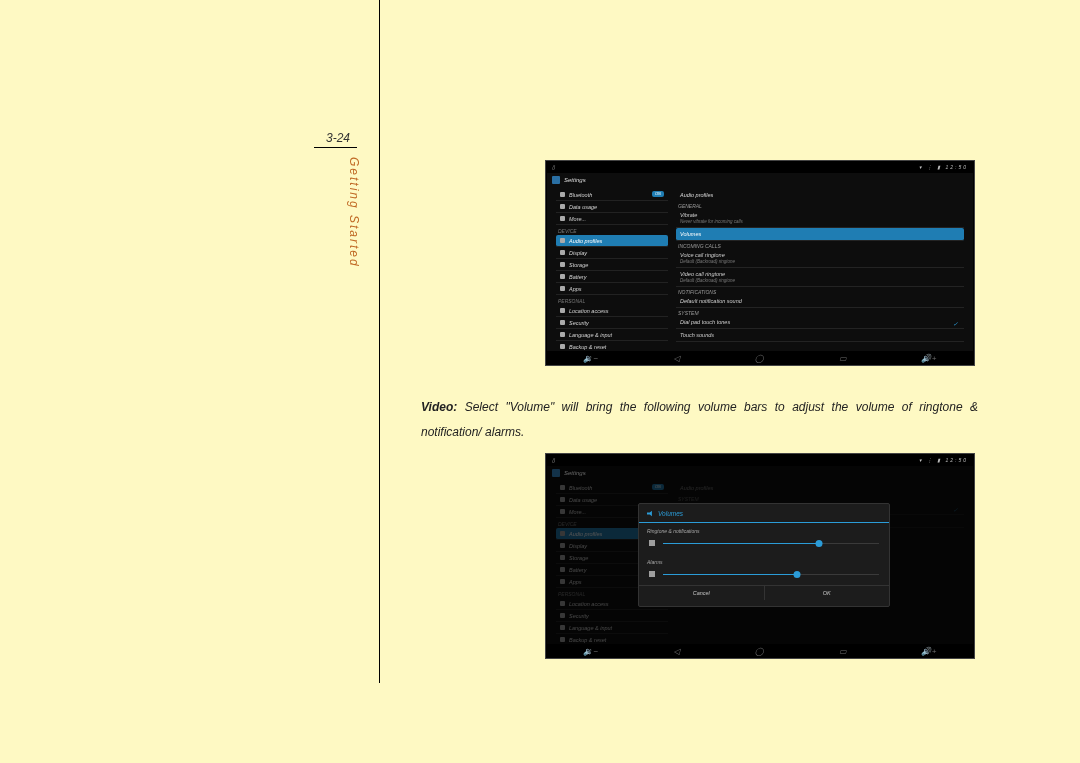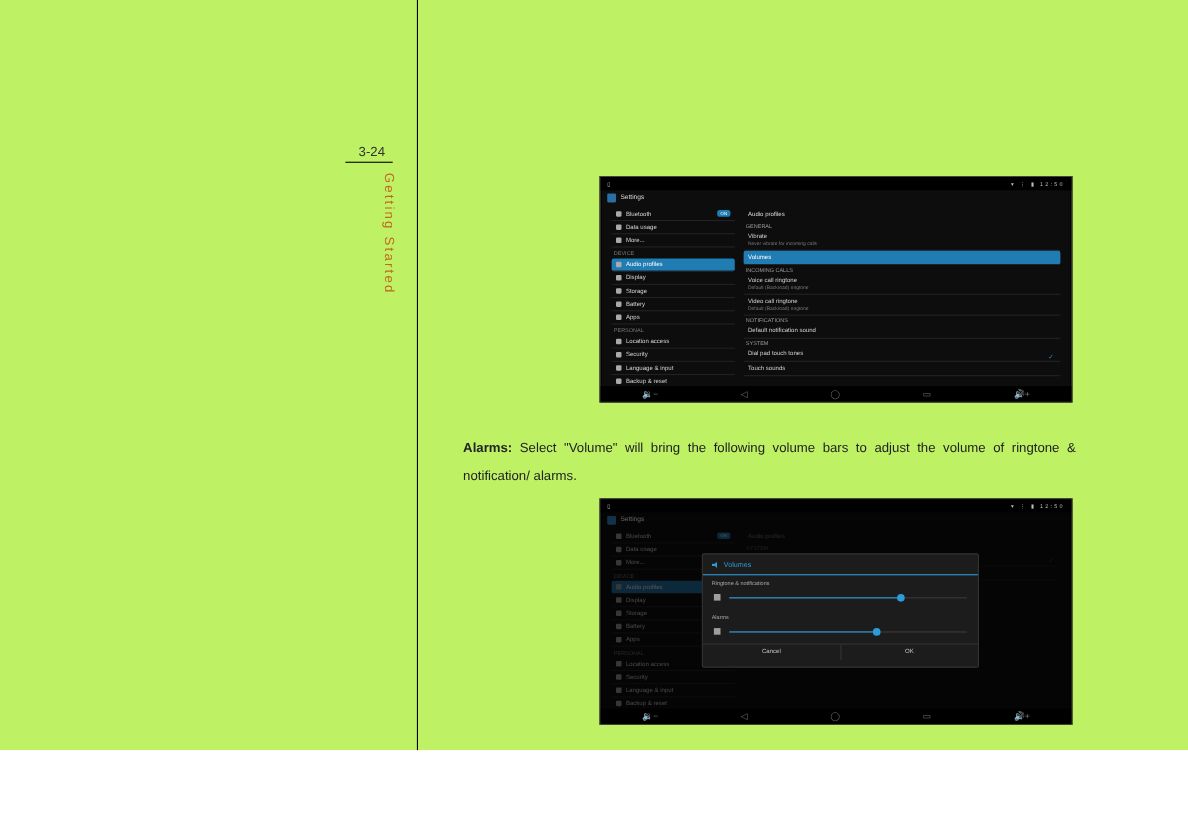--- a/index.html
+++ b/index.html
@@ -1,16 +1,16 @@
 <!DOCTYPE html>
 <html><head>
 <meta charset="utf-8">
 <style>
   html,body { margin:0; padding:0; background:#fff; font-family:Arial,Helvetica,sans-serif; }
-  .page { width:1080px; height:682px; position:relative; background:#bef264; overflow:hidden; }
+  .page { width:1080px; height:763px; position:relative; background:#fef9c3; overflow:hidden;font-style:italic; }
   .vrule { position:absolute; left:379px; top:0; width:1px; height:683px; background:#000; }
   .hrule-short { position:absolute; left:314px; top:147px; width:43px; height:1px; background:#000; }
   .pagenum { position:absolute; left:326px; top:131px; font-size:12px; color:#333; }
   .sidelabel { position:absolute; left:347px; top:157px; writing-mode:vertical-rl; text-orientation:mixed; font-size:12px; letter-spacing:2px; color:#c06a25; }
   .content { position:absolute; left:421px; top:395px; width:557px; font-size:12px; color:#222; line-height:2.1; text-align:justify; }
   .content b { font-weight:bold; }
 
   .shot { position:absolute; background:#0d0d0d; border:1px solid #444; box-shadow:0 0 0 1px #000 inset; }
   .shot1 { left:545px; top:160px; width:428px; height:204px; }
   .shot2 { left:545px; top:453px; width:428px; height:204px; }
@@ -61,21 +61,21 @@
   .shot2 .sidebar { opacity:.7; }
 </style>
 </head>
 <body>
 <div class="page">
 
 <div class="vrule"></div>
 <div class="hrule-short"></div>
 <div class="pagenum">3-24</div>
 <div class="sidelabel">Getting Started</div>
-<div class="content" id="body-text"><b>Alarms:</b> Select "Volume" will bring the following volume bars to adjust the volume of ringtone &amp; notification/ alarms.</div>
+<div class="content" id="body-text"><b>Video:</b> Select "Volume" will bring the following volume bars to adjust the volume of ringtone &amp; notification/ alarms.</div>
 
 <div class="shot shot1">
   <div class="statusbar">
     <span>▯</span>
     <span class="right">▾ ⋮ ▮ 12:50</span>
   </div>
   <div class="apphdr">
     <div class="cog"></div>
     <span>Settings</span>
   </div>

